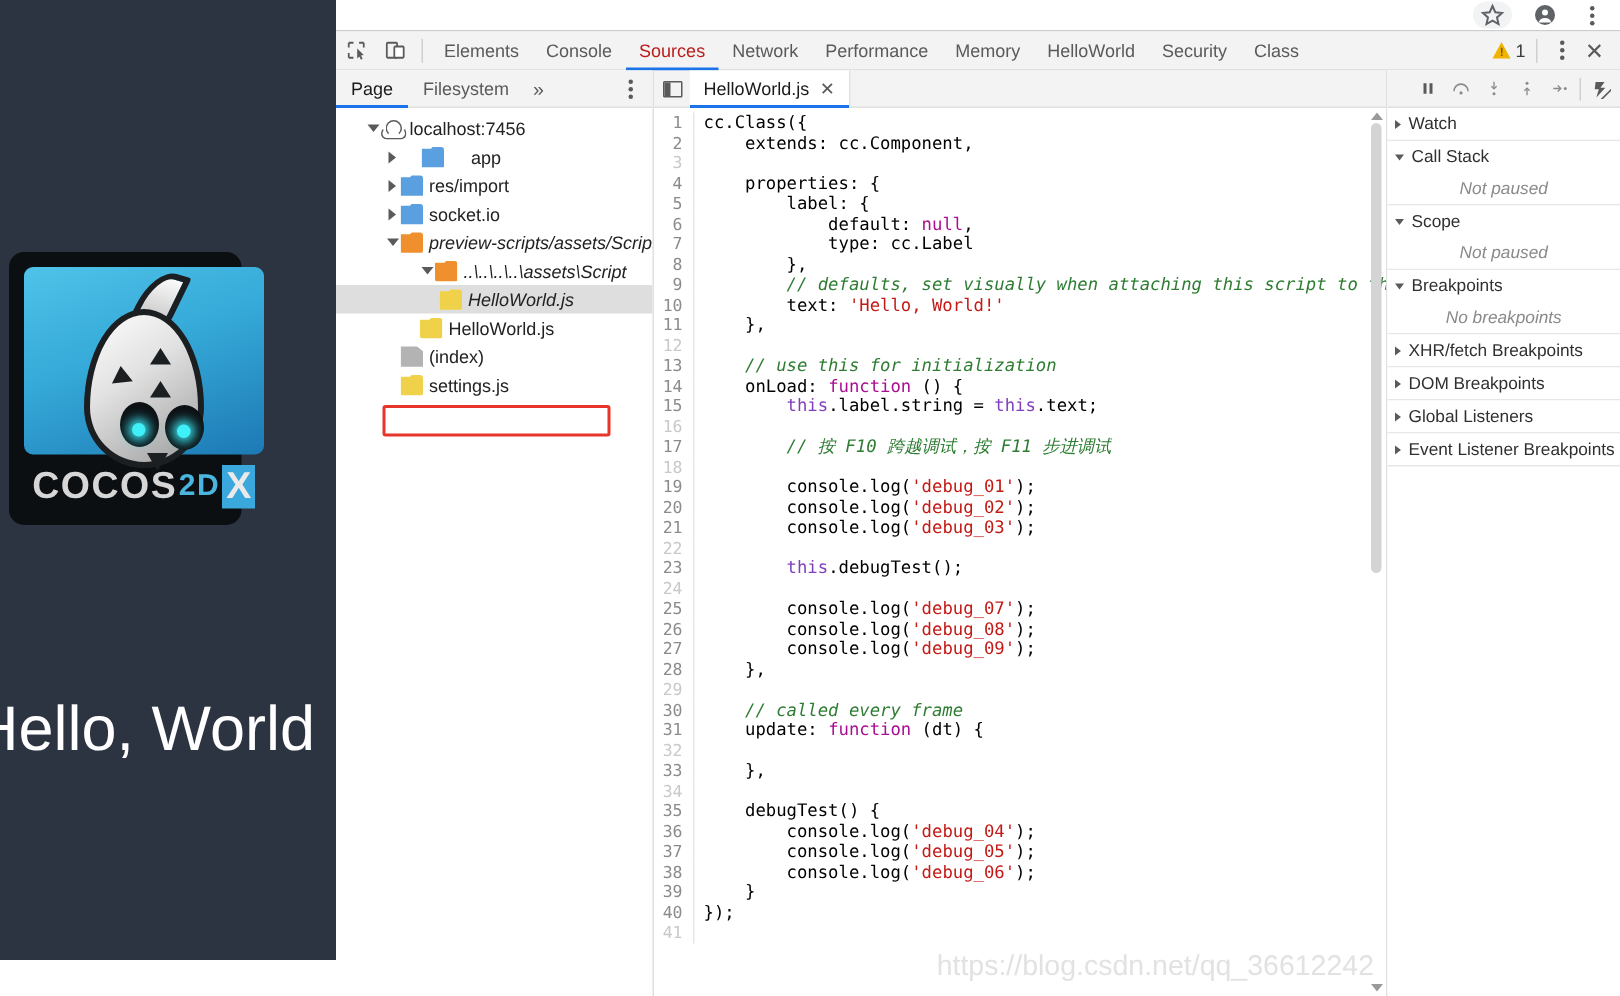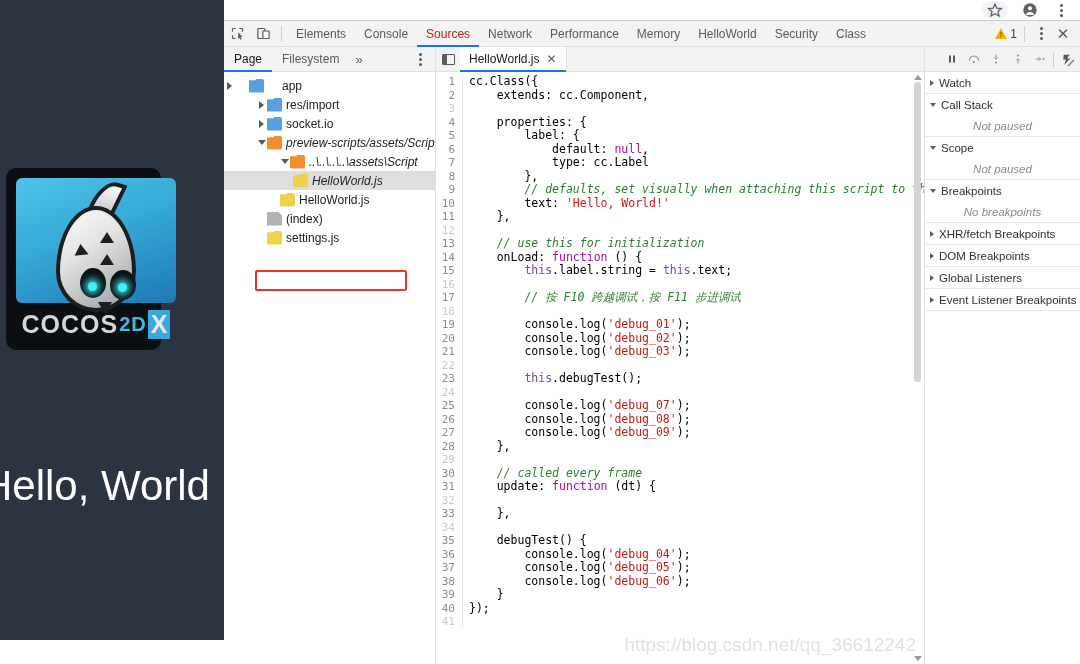--- a/index.html
+++ b/index.html
@@ -363,21 +363,28 @@
               <div class="nav-tab active">Page</div>
               <div class="nav-tab">Filesystem</div>
             </div>
           <span class="nav-more">»</span>
           <span class="kebab nav-kebab">
               <i></i>
             </span>
         </div>
         <div class="tree">
           <div id="tree-host">
-              <div class="tnode" style=" gap: 14px;">
+              <div class="tnode" style="padding-left: 19px;">
+                <span class="tw">
+                  <span class="arrow open"></span>
+                </span>
+                <span class="ic cloud"></span>
+                <span class="tlabel">localhost:7456</span>
+              </div>
+              <div class="tnode" style="padding-left: 32px; gap: 14px;">
                 <span class="tw">
                   <span class="arrow"></span>
                 </span>
                 <span class="ic folder-blue"></span>
                 <span class="tlabel">app</span>
               </div>
               <div class="tnode" style="padding-left: 32px;">
                 <span class="tw">
                   <span class="arrow"></span>
                 </span>

